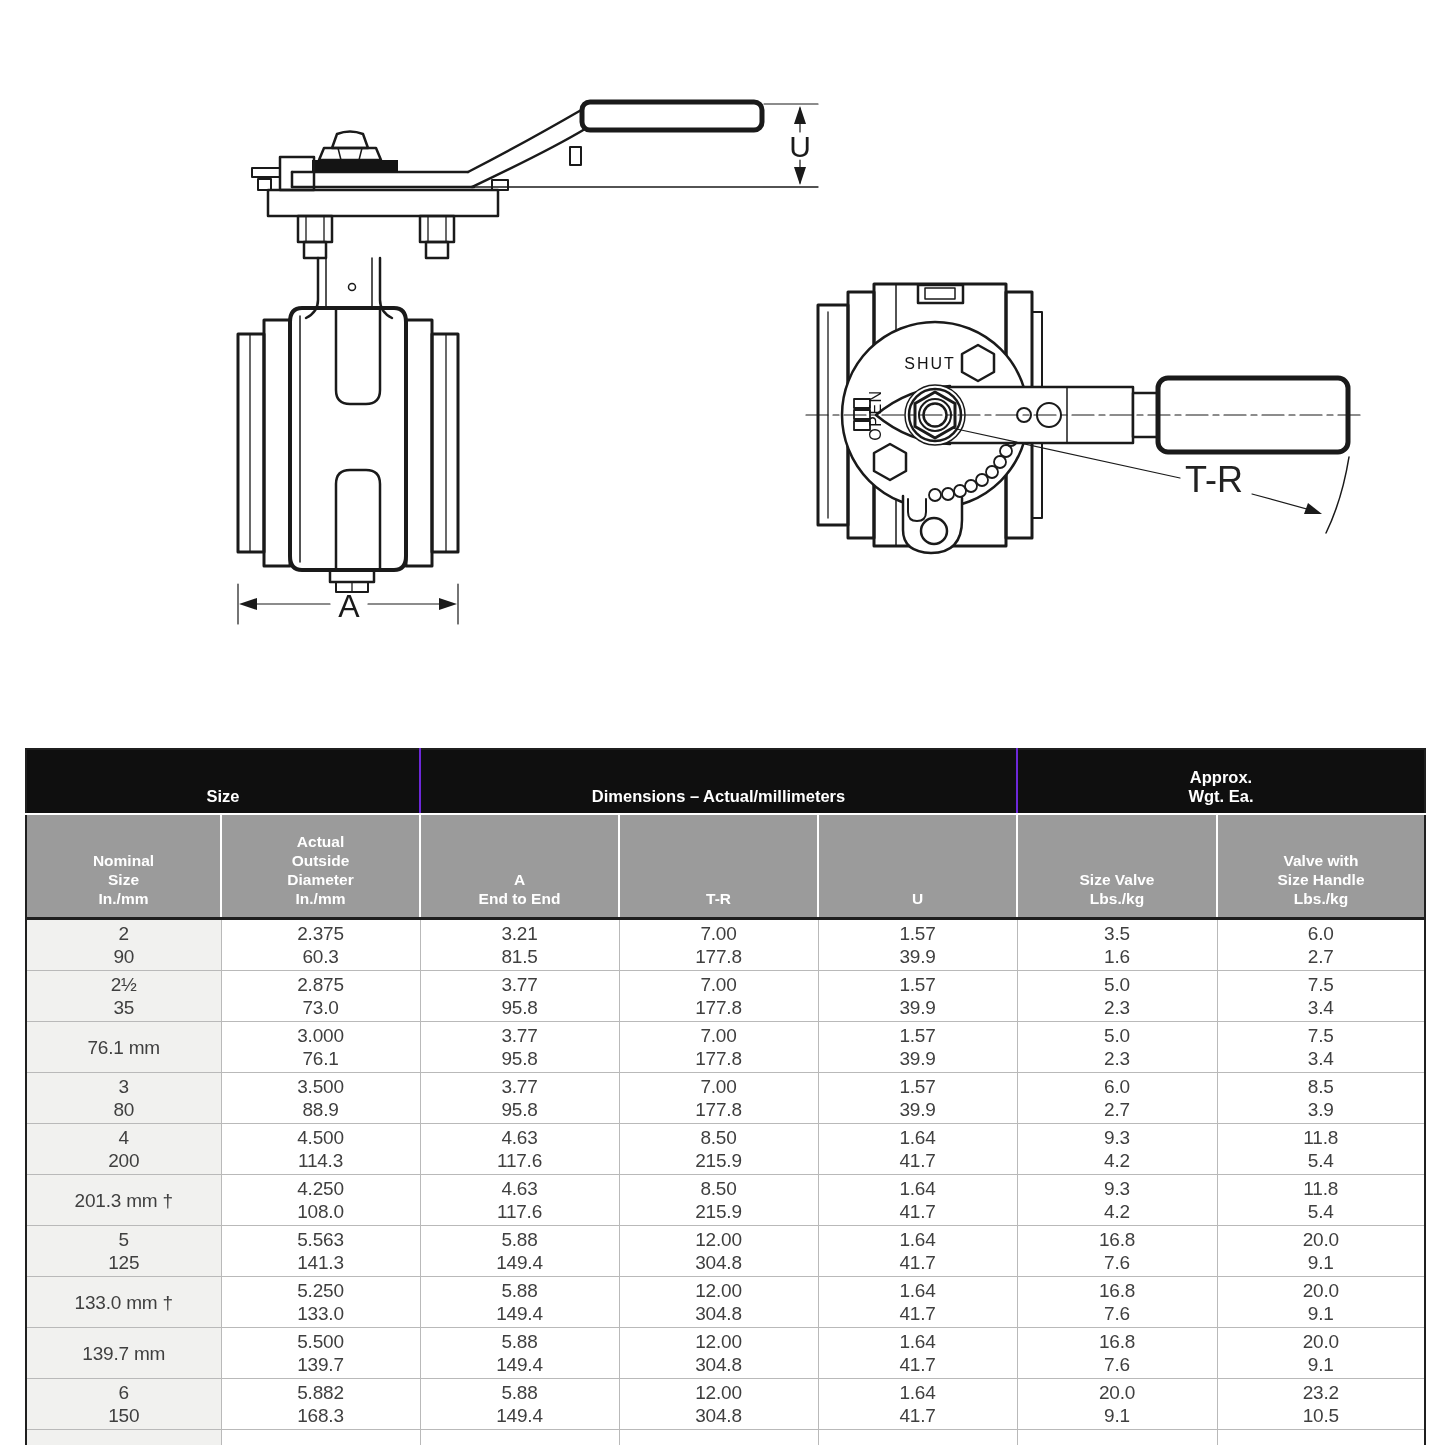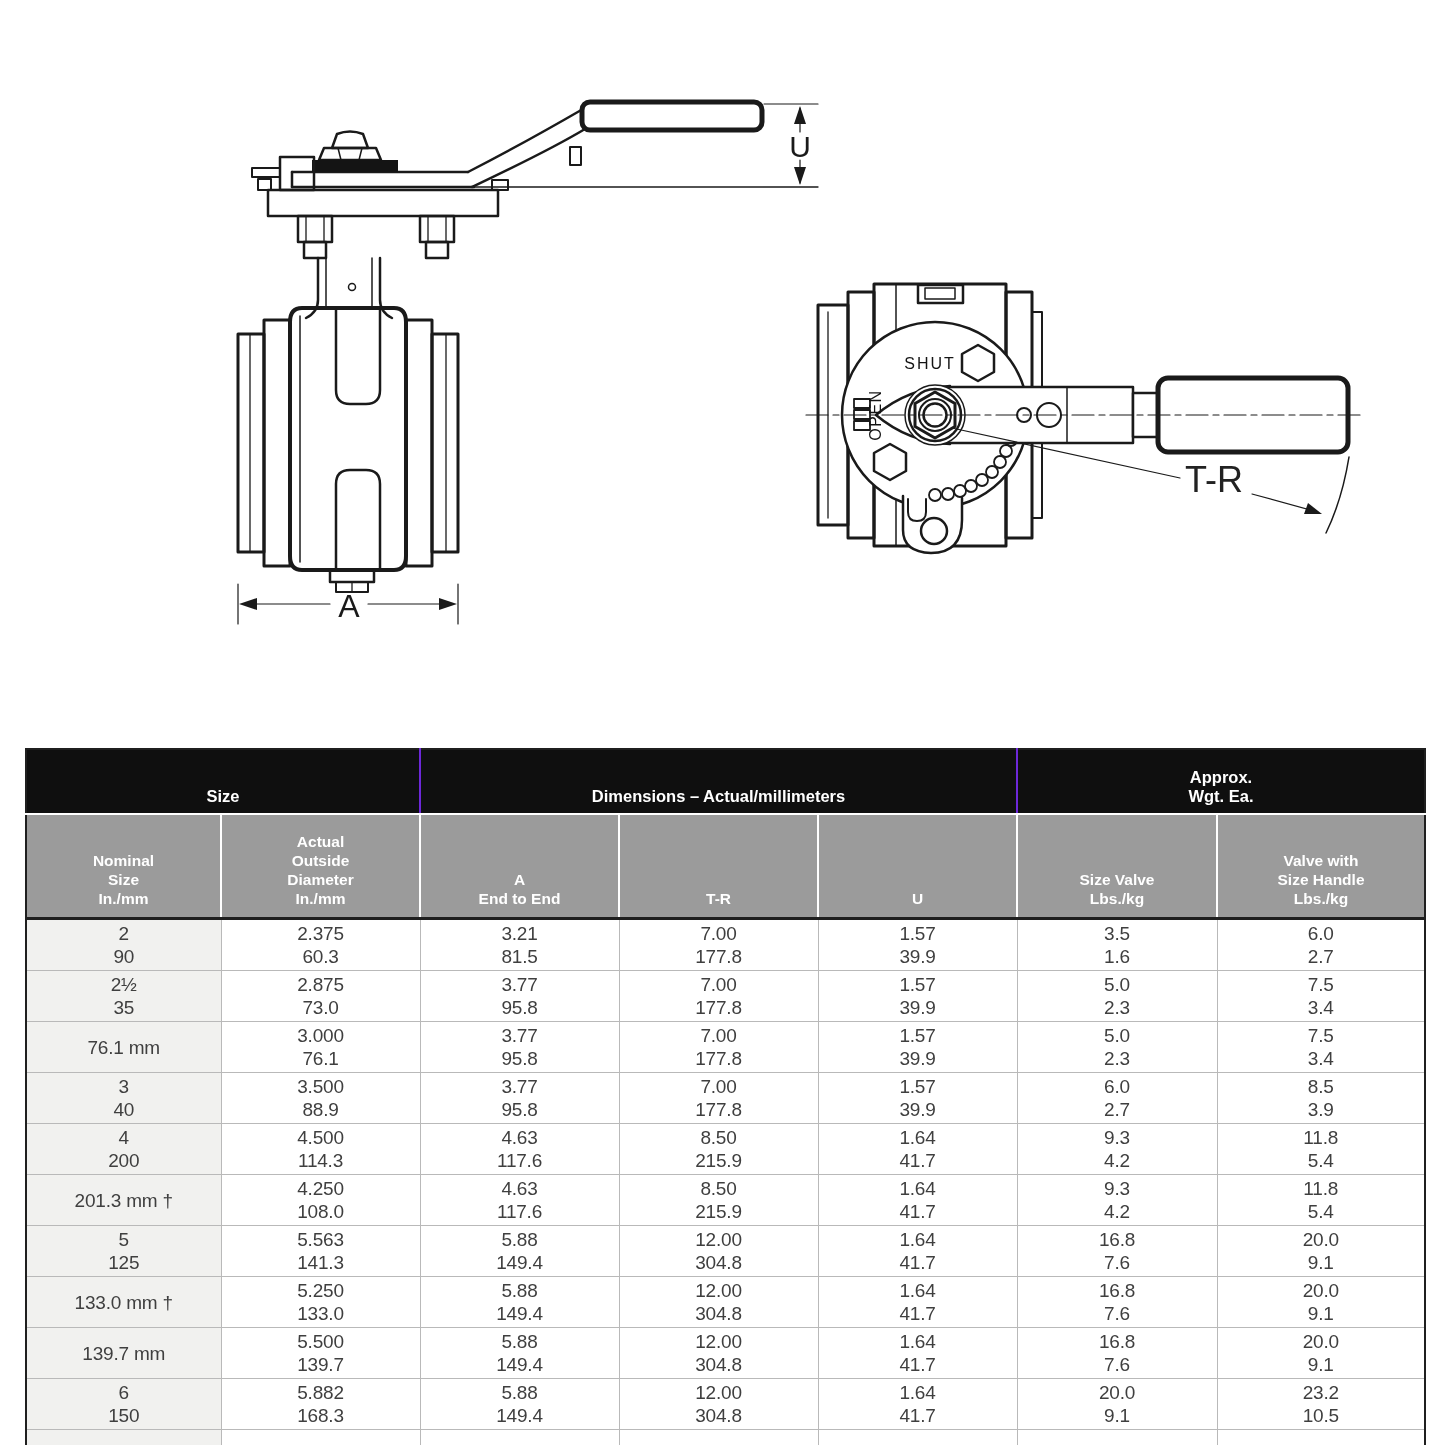--- a/index.html
+++ b/index.html
@@ -291,21 +291,21 @@
             <div class="cell-line">2.3</div>
           </td>
           <td>
             <div class="cell-line">7.5</div>
             <div class="cell-line">3.4</div>
           </td>
         </tr>
         <tr>
           <td class="c-first">
             <div class="cell-line">3</div>
-            <div class="cell-line">40</div>
+            <div class="cell-line">80</div>
           </td>
           <td>
             <div class="cell-line">3.500</div>
             <div class="cell-line">88.9</div>
           </td>
           <td>
             <div class="cell-line">3.77</div>
             <div class="cell-line">95.8</div>
           </td>
           <td>

